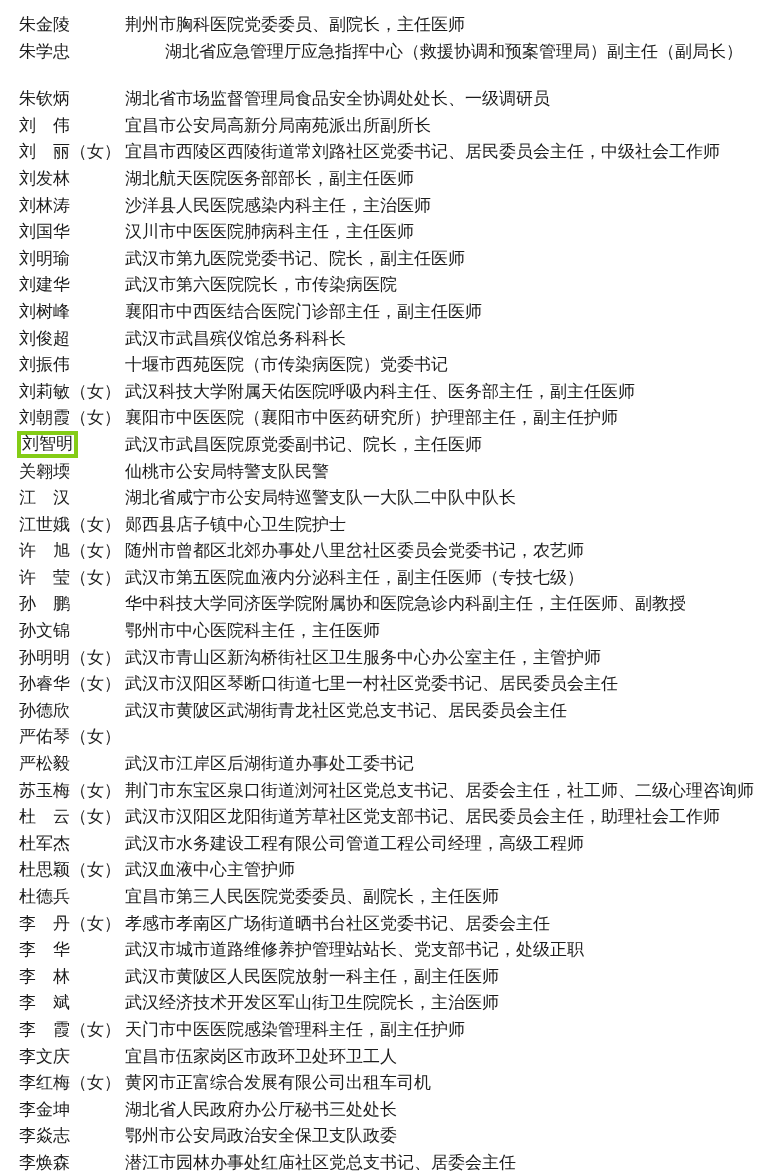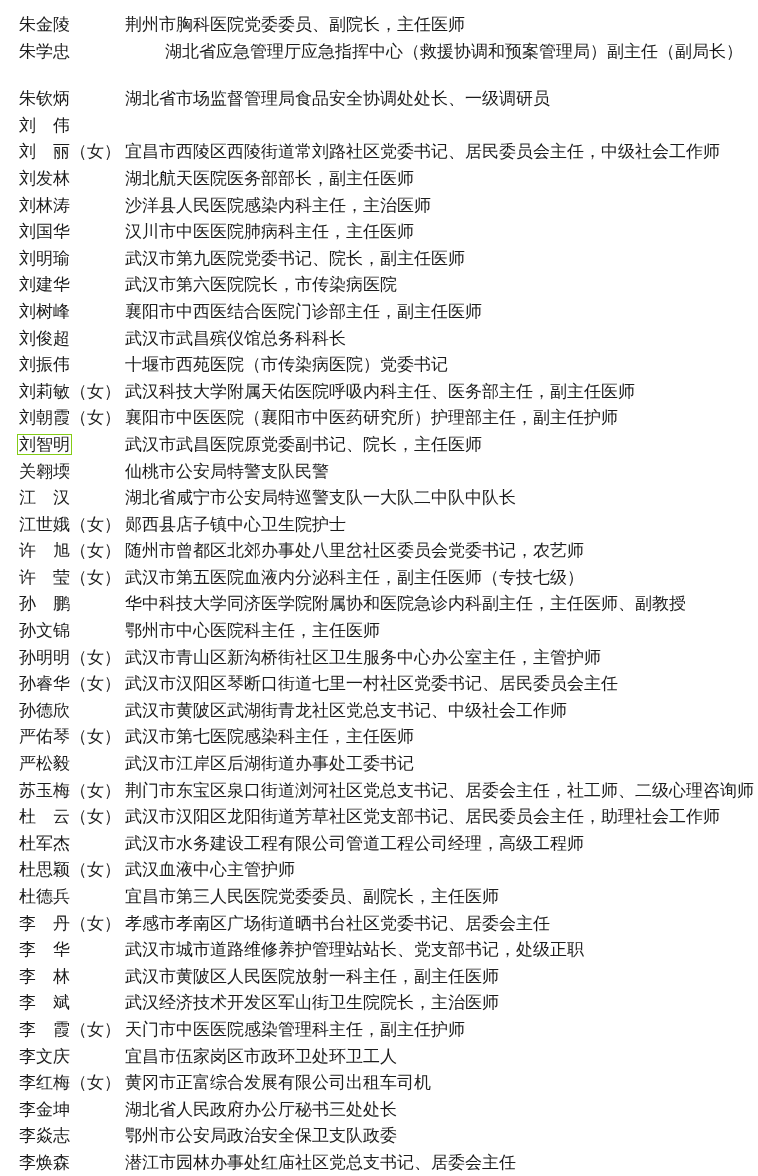--- a/index.html
+++ b/index.html
@@ -35,23 +35,24 @@
   }
   .name-cell {
     flex: 0 0 106px;
     width: 106px;
     overflow: visible;
   }
   .person-name {
     letter-spacing: 0;
   }
   .person-name.boxed {
-    border: 1px solid #84cc16;
+    border: 4px solid #84cc16;
     padding: 0 1px;
     margin-left: -2px;
+    font-family: Liberation Mono, monospace;
   }
   .female-marker {
     letter-spacing: 0;
   }
   .desc-cell {
     flex: 1 1 auto;
     overflow: visible;
   }
 </style>
 </head>
@@ -65,20 +66,21 @@
     <div class="row gap-after">
       <span class="name-cell"><span class="person-name">朱学忠</span></span>
       <span class="desc-cell">湖北省应急管理厅应急指挥中心（救援协调和预案管理局）副主任（副局长）</span>
     </div>
     <div class="row">
       <span class="name-cell"><span class="person-name">朱钦炳</span></span>
       <span class="desc-cell">湖北省市场监督管理局食品安全协调处处长、一级调研员</span>
     </div>
     <div class="row">
       <span class="name-cell"><span class="person-name">刘　伟</span></span>
+      <span class="desc-cell">宜昌市公安局高新分局南苑派出所副所长</span>
     </div>
     <div class="row">
       <span class="name-cell"><span class="person-name">刘　丽</span><span class="female-marker">（女）</span></span>
       <span class="desc-cell">宜昌市西陵区西陵街道常刘路社区党委书记、居民委员会主任，中级社会工作师</span>
     </div>
     <div class="row">
       <span class="name-cell"><span class="person-name">刘发林</span></span>
       <span class="desc-cell">湖北航天医院医务部部长，副主任医师</span>
     </div>
     <div class="row">
@@ -152,25 +154,24 @@
     <div class="row">
       <span class="name-cell"><span class="person-name">孙明明</span><span class="female-marker">（女）</span></span>
       <span class="desc-cell">武汉市青山区新沟桥街社区卫生服务中心办公室主任，主管护师</span>
     </div>
     <div class="row">
       <span class="name-cell"><span class="person-name">孙睿华</span><span class="female-marker">（女）</span></span>
       <span class="desc-cell">武汉市汉阳区琴断口街道七里一村社区党委书记、居民委员会主任</span>
     </div>
     <div class="row">
       <span class="name-cell"><span class="person-name">孙德欣</span></span>
-      <span class="desc-cell">武汉市黄陂区武湖街青龙社区党总支书记、中级社会工作师</span>
+      <span class="desc-cell">武汉市黄陂区武湖街青龙社区党总支书记、居民委员会主任</span>
     </div>
     <div class="row">
       <span class="name-cell"><span class="person-name">严佑琴</span><span class="female-marker">（女）</span></span>
-      <span class="desc-cell">武汉市第七医院感染科主任，主任医师</span>
     </div>
     <div class="row">
       <span class="name-cell"><span class="person-name">严松毅</span></span>
       <span class="desc-cell">武汉市江岸区后湖街道办事处工委书记</span>
     </div>
     <div class="row">
       <span class="name-cell"><span class="person-name">苏玉梅</span><span class="female-marker">（女）</span></span>
       <span class="desc-cell">荆门市东宝区泉口街道浏河社区党总支书记、居委会主任，社工师、二级心理咨询师</span>
     </div>
     <div class="row">

